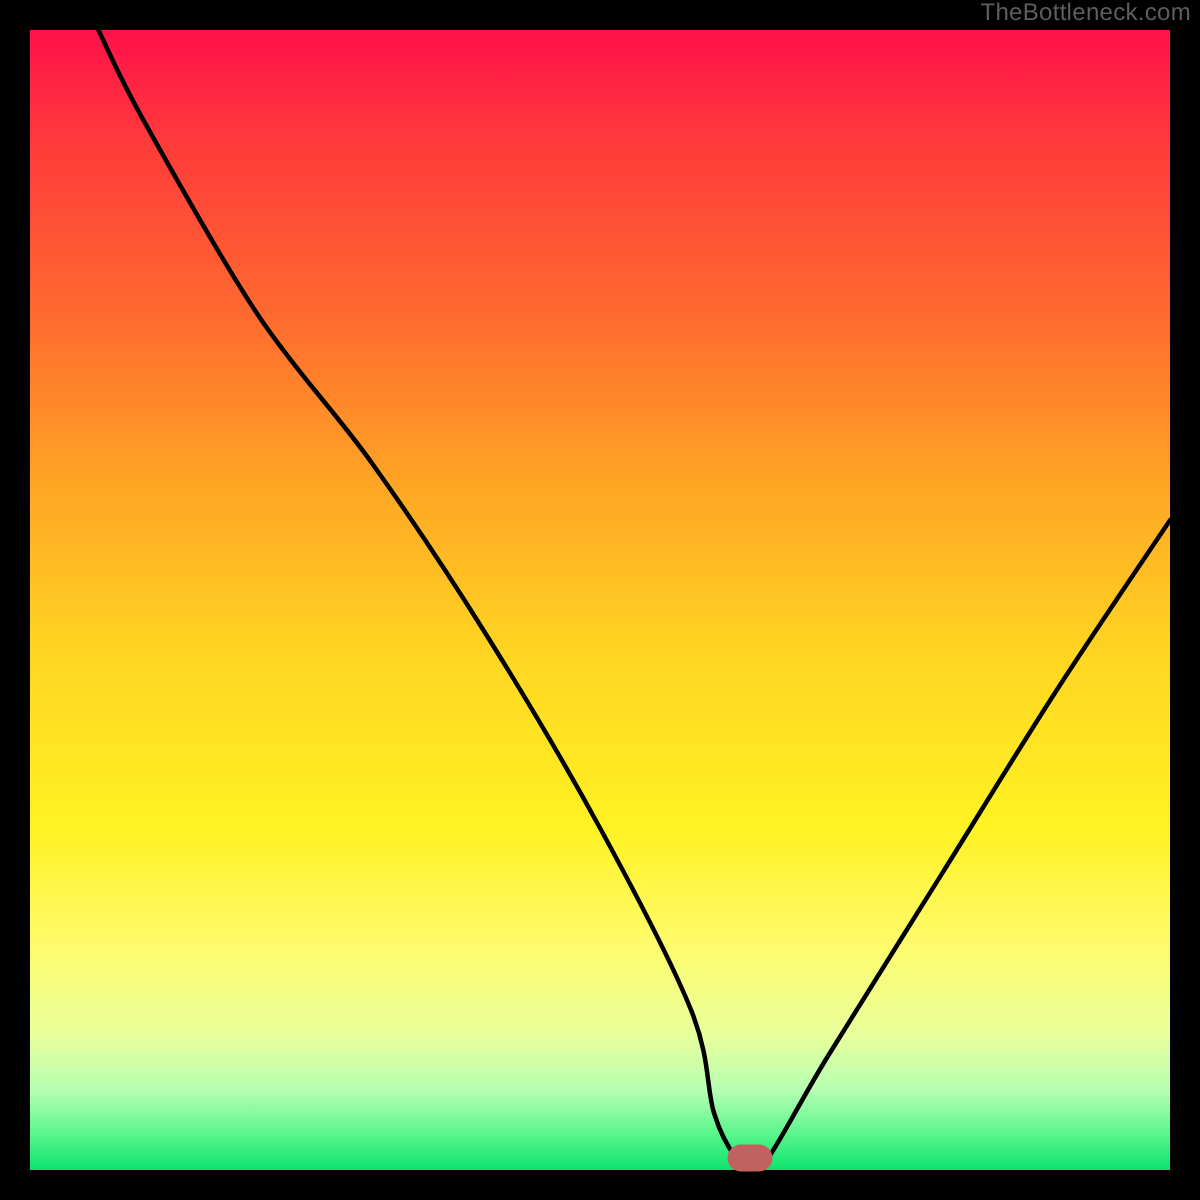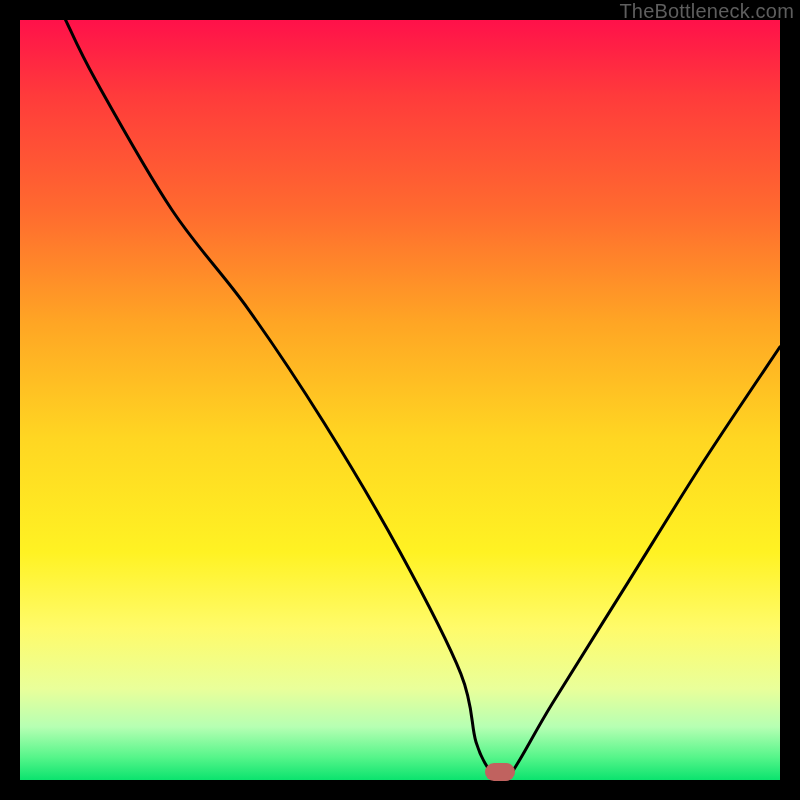--- a/index.html
+++ b/index.html
@@ -51,21 +51,21 @@
     width: 30px;
     height: 18px;
     border-radius: 9px;
     transform: translate(-50%, -50%);
   }
   .watermark {
     position: absolute;
     top: 0;
     right: 6px;
     font-family: Arial, Helvetica, sans-serif;
-    font-size: 20px;
+    font-size: 16px;
     color: #5e5e5e;
     letter-spacing: 0.2px;
     user-select: none;
   }
 </style>
 </head>
 <body>
 
 <div class="frame">
   <div class="watermark">TheBottleneck.com</div>

